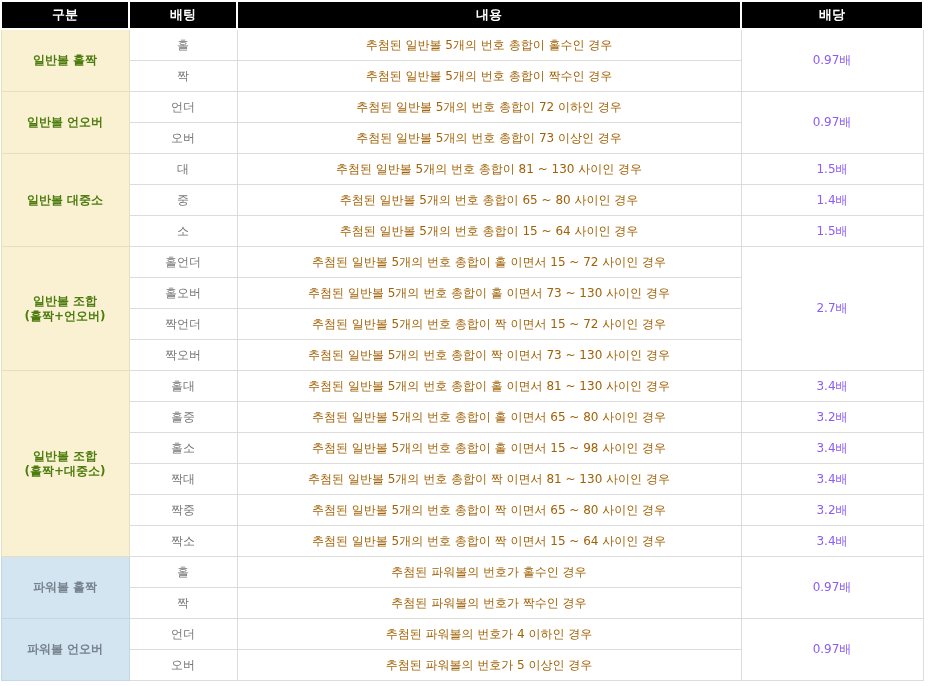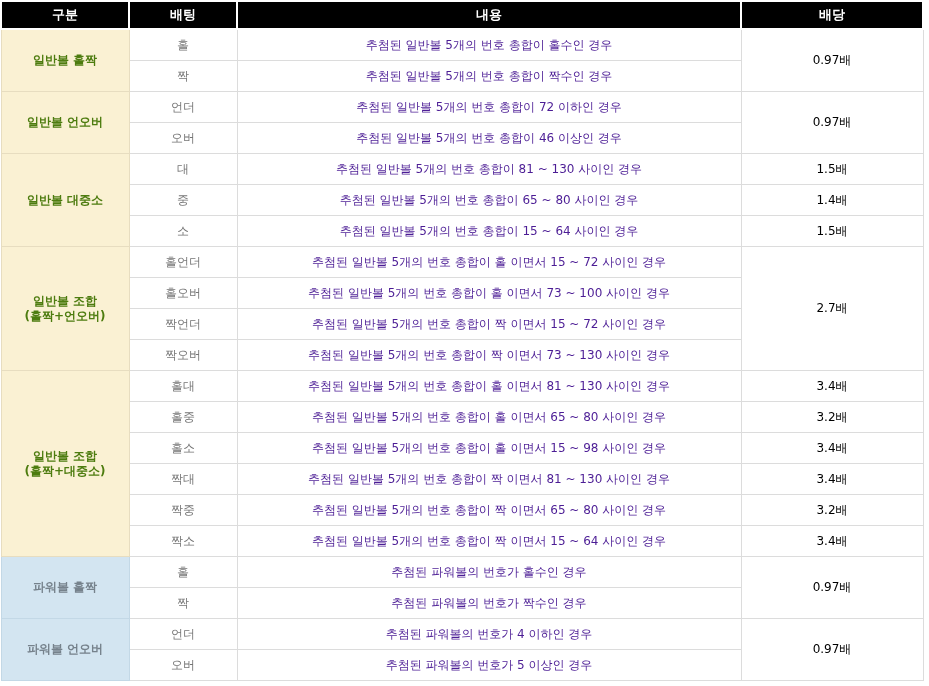--- a/index.html
+++ b/index.html
@@ -50,22 +50,22 @@
     background: #faf1d3;
     color: #4d7c0f;
     border-color: #e7ddc0;
   }
   table.odds td.cat.blue {
     background: #d3e5f1;
     color: #76828c;
     border-color: #c3d8e6;
   }
   table.odds td.bet { color: #757575; }
-  table.odds td.desc { color: #4c1d95; }
-  table.odds td.payout { color: #000000; }
+  table.odds td.desc { color: #a16207; }
+  table.odds td.payout { color: #8b5cf6; }
 </style>
 </head>
 <body>
 
 <div class="page">
   <table class="odds">
     <colgroup>
       <col style="width:128px">
       <col style="width:108px">
       <col style="width:504px">
@@ -95,21 +95,21 @@
         <tr>
           <td rowspan="2" class="cat yellow">
             <div>일반볼 언오버</div>
           </td>
           <td class="bet">언더</td>
           <td class="desc">추첨된 일반볼 5개의 번호 총합이 72 이하인 경우</td>
           <td rowspan="2" class="payout">0.97배</td>
         </tr>
         <tr>
           <td class="bet">오버</td>
-          <td class="desc">추첨된 일반볼 5개의 번호 총합이 46 이상인 경우</td>
+          <td class="desc">추첨된 일반볼 5개의 번호 총합이 73 이상인 경우</td>
         </tr>
         <tr>
           <td rowspan="3" class="cat yellow">
             <div>일반볼 대중소</div>
           </td>
           <td class="bet">대</td>
           <td class="desc">추첨된 일반볼 5개의 번호 총합이 81 ~ 130 사이인 경우</td>
           <td class="payout">1.5배</td>
         </tr>
         <tr>
@@ -126,21 +126,21 @@
           <td rowspan="4" class="cat yellow">
             <div>일반볼 조합</div>
             <div>(홀짝+언오버)</div>
           </td>
           <td class="bet">홀언더</td>
           <td class="desc">추첨된 일반볼 5개의 번호 총합이 홀 이면서 15 ~ 72 사이인 경우</td>
           <td rowspan="4" class="payout">2.7배</td>
         </tr>
         <tr>
           <td class="bet">홀오버</td>
-          <td class="desc">추첨된 일반볼 5개의 번호 총합이 홀 이면서 73 ~ 100 사이인 경우</td>
+          <td class="desc">추첨된 일반볼 5개의 번호 총합이 홀 이면서 73 ~ 130 사이인 경우</td>
         </tr>
         <tr>
           <td class="bet">짝언더</td>
           <td class="desc">추첨된 일반볼 5개의 번호 총합이 짝 이면서 15 ~ 72 사이인 경우</td>
         </tr>
         <tr>
           <td class="bet">짝오버</td>
           <td class="desc">추첨된 일반볼 5개의 번호 총합이 짝 이면서 73 ~ 130 사이인 경우</td>
         </tr>
         <tr>

